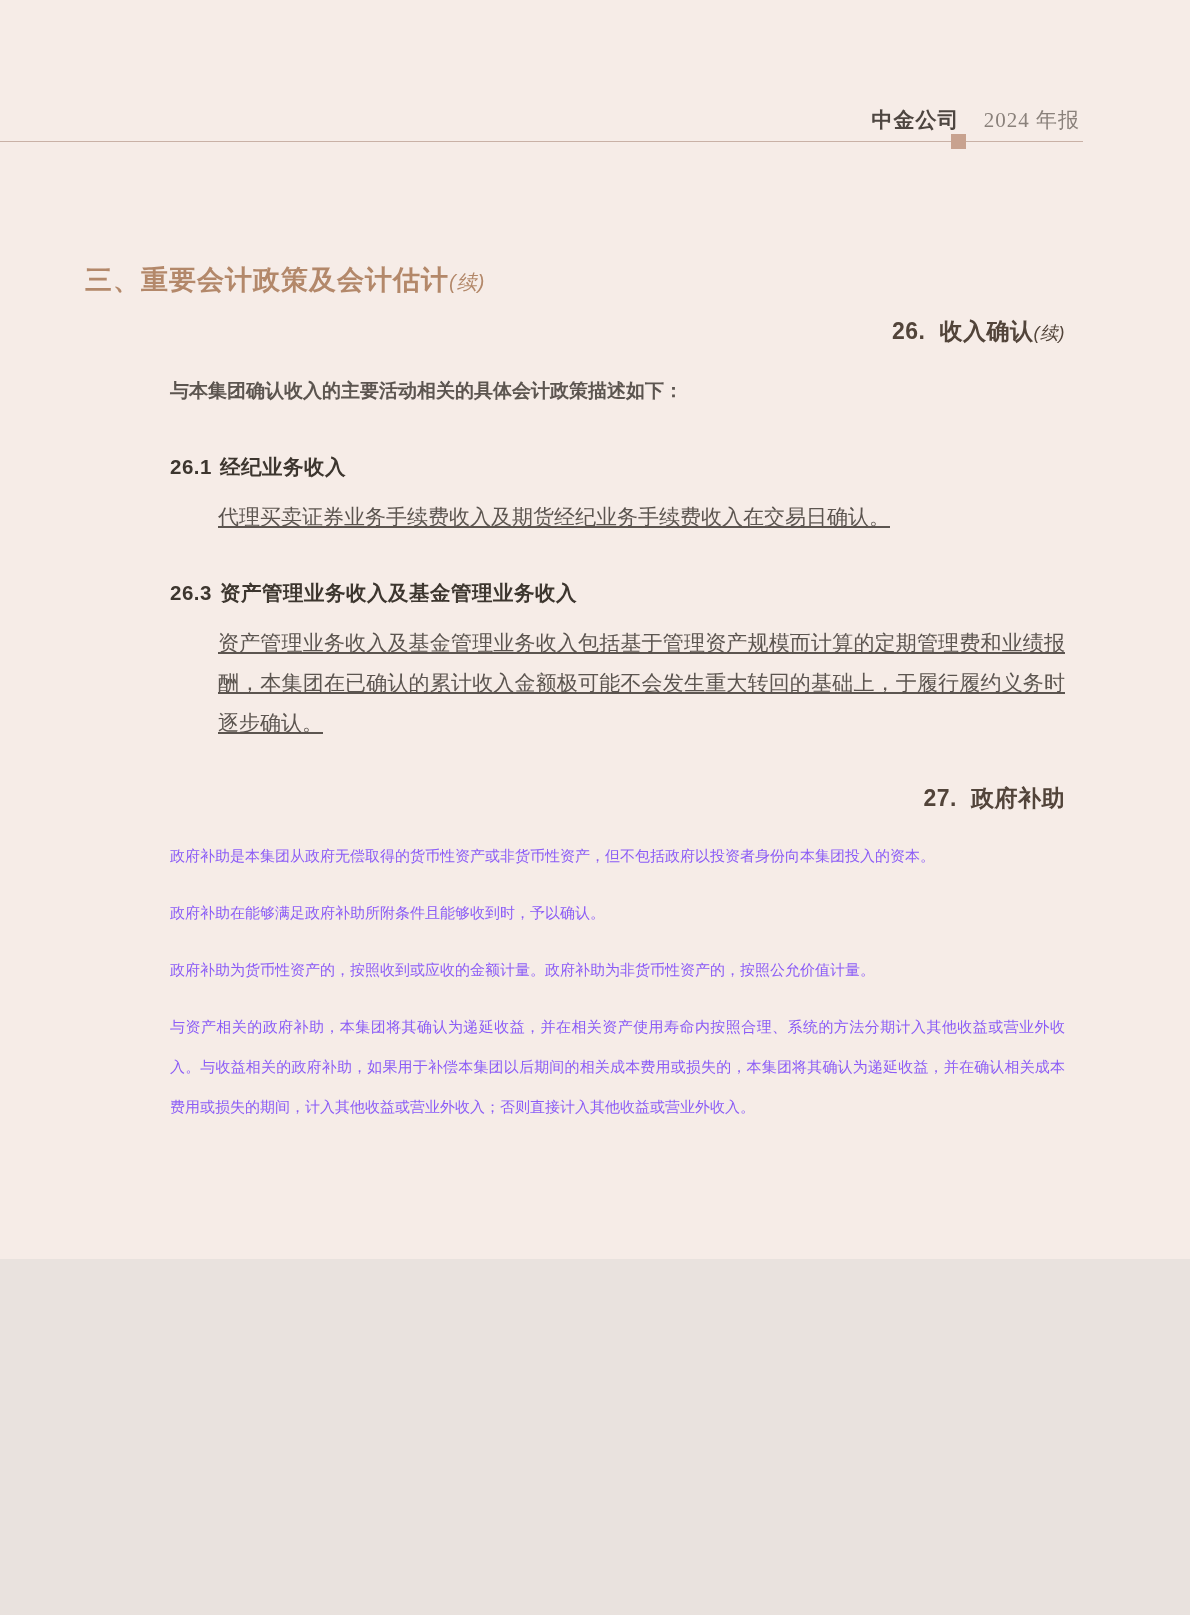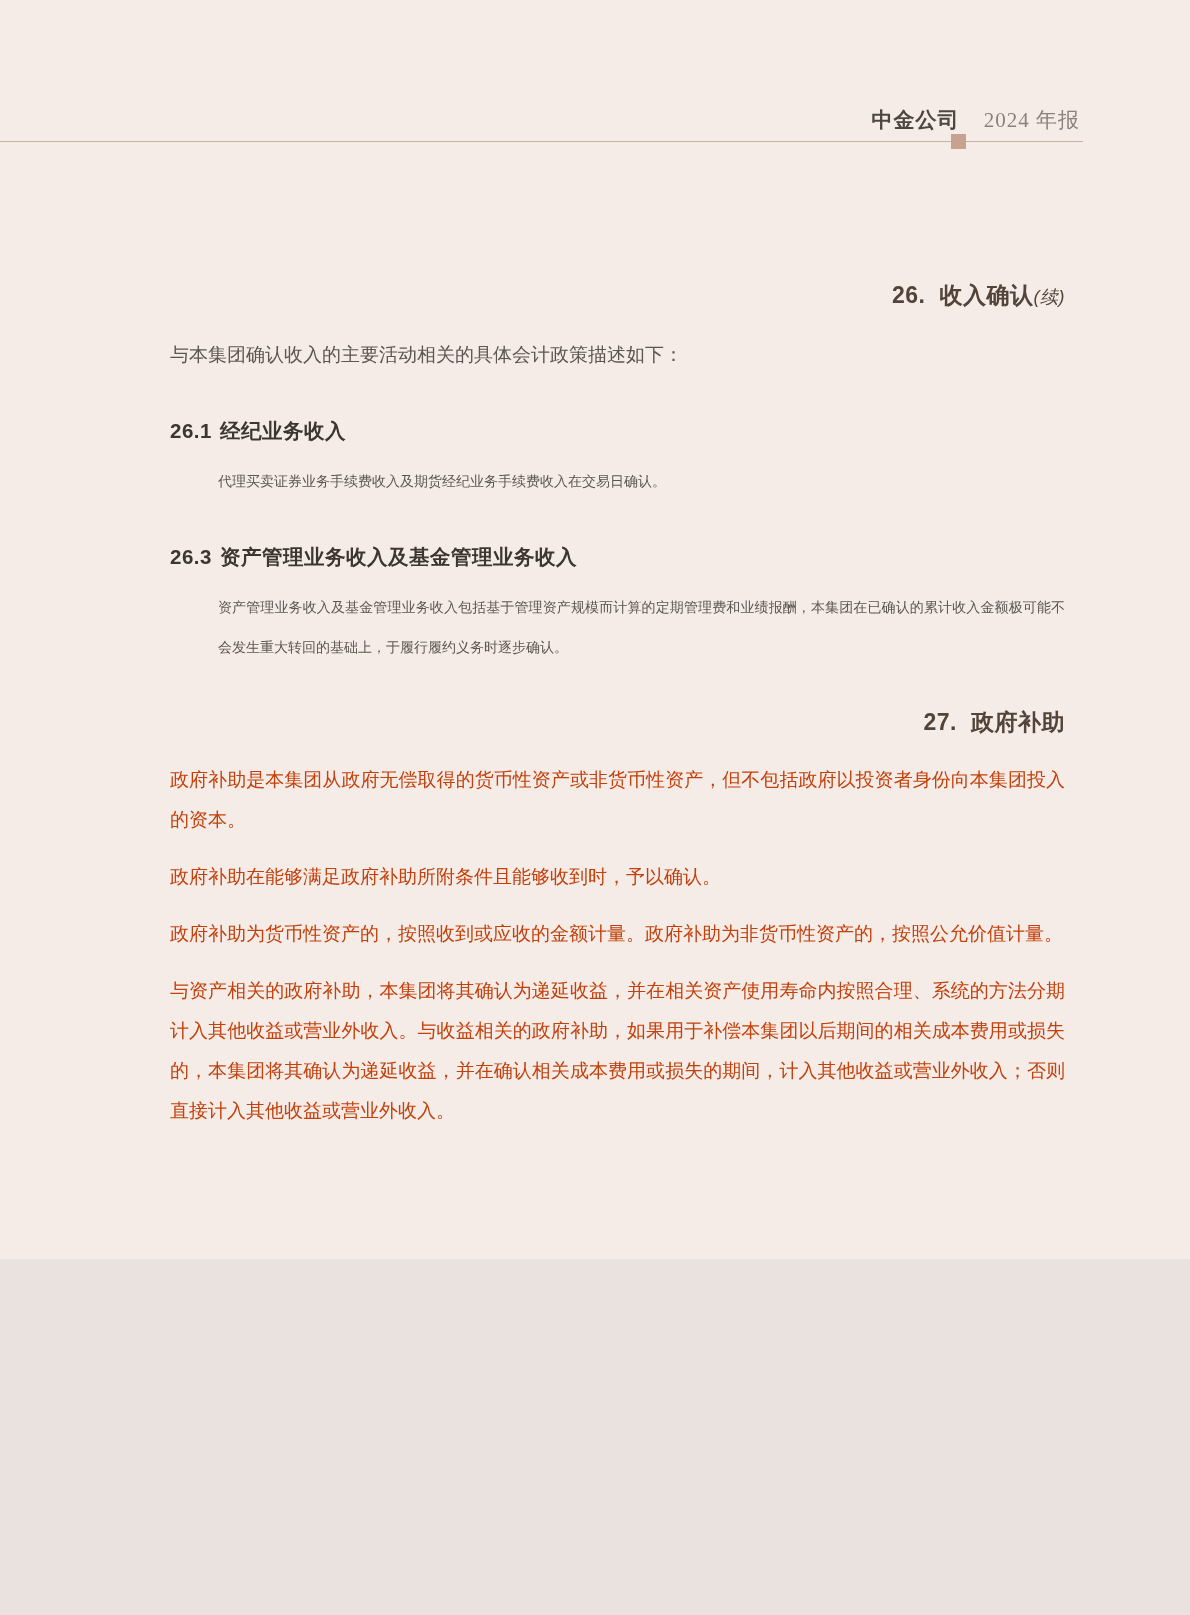--- a/index.html
+++ b/index.html
@@ -75,46 +75,48 @@
     font-weight: normal;
     font-style: italic;
     color: #52443a;
   }
   .sec-body { margin-left: 85px; }           
   .intro-para {
     margin-top: 24px;
     font-size: 19px;
     line-height: 40px;
     color: #5c5550;
+    font-weight: bold;
   }
   .subsection { margin-top: 42px; }
   .sub-heading {
     font-size: 20.5px;
     font-weight: bold;
     color: #3d362f;
     letter-spacing: 0.5px;
   }
   .sub-heading .sub-num { margin-right: 8px; }
   .sub-body { margin-left: 48px; width: 847px; }  
   .sub-body p {
     margin-top: 16px;
-    font-size: 14px;
+    font-size: 21px;
     line-height: 40px;
     text-align: justify;
     color: #5c5550;
+    text-decoration: underline;
   }
   .sub-body p + p { margin-top: 24px; }
   .section-27 { margin-top: 40px; }
   .sec27-body { margin-left: 85px; width: 895px; } 
   .sec27-body p {
     margin-top: 17px;
-    font-size: 19px;
+    font-size: 15px;
     line-height: 40px;
     text-align: justify;
-    color: #c2410c;
+    color: #8b5cf6;
   }
   .sec27-body p:first-child { margin-top: 22px; }
   
   .page-number {
     position: absolute;
     top: 1532px;
     right: 161px;
     font-family: "Liberation Serif", serif;
     font-size: 21px;
     color: #6b6460;
@@ -127,20 +129,23 @@
 
   <div class="running-header">
     <span class="company">中金公司</span>
     <span class="report">2024 年报</span>
   </div>
   <div class="header-rule"></div>
   <div class="header-square"></div>
 
   <div class="content">
 
+    <div class="main-title">
+      <span>三、重要会计政策及会计估计</span><span class="cont-suffix">(续)</span>
+    </div>
 
     <div class="sec-heading">
       <span class="sec-num">26.</span><span>收入确认</span><span class="cont-suffix">(续)</span>
     </div>
 
     <div class="sec-body">
       <p class="intro-para">与本集团确认收入的主要活动相关的具体会计政策描述如下：</p>
 
       <div class="subsection">
         <div class="sub-heading">

